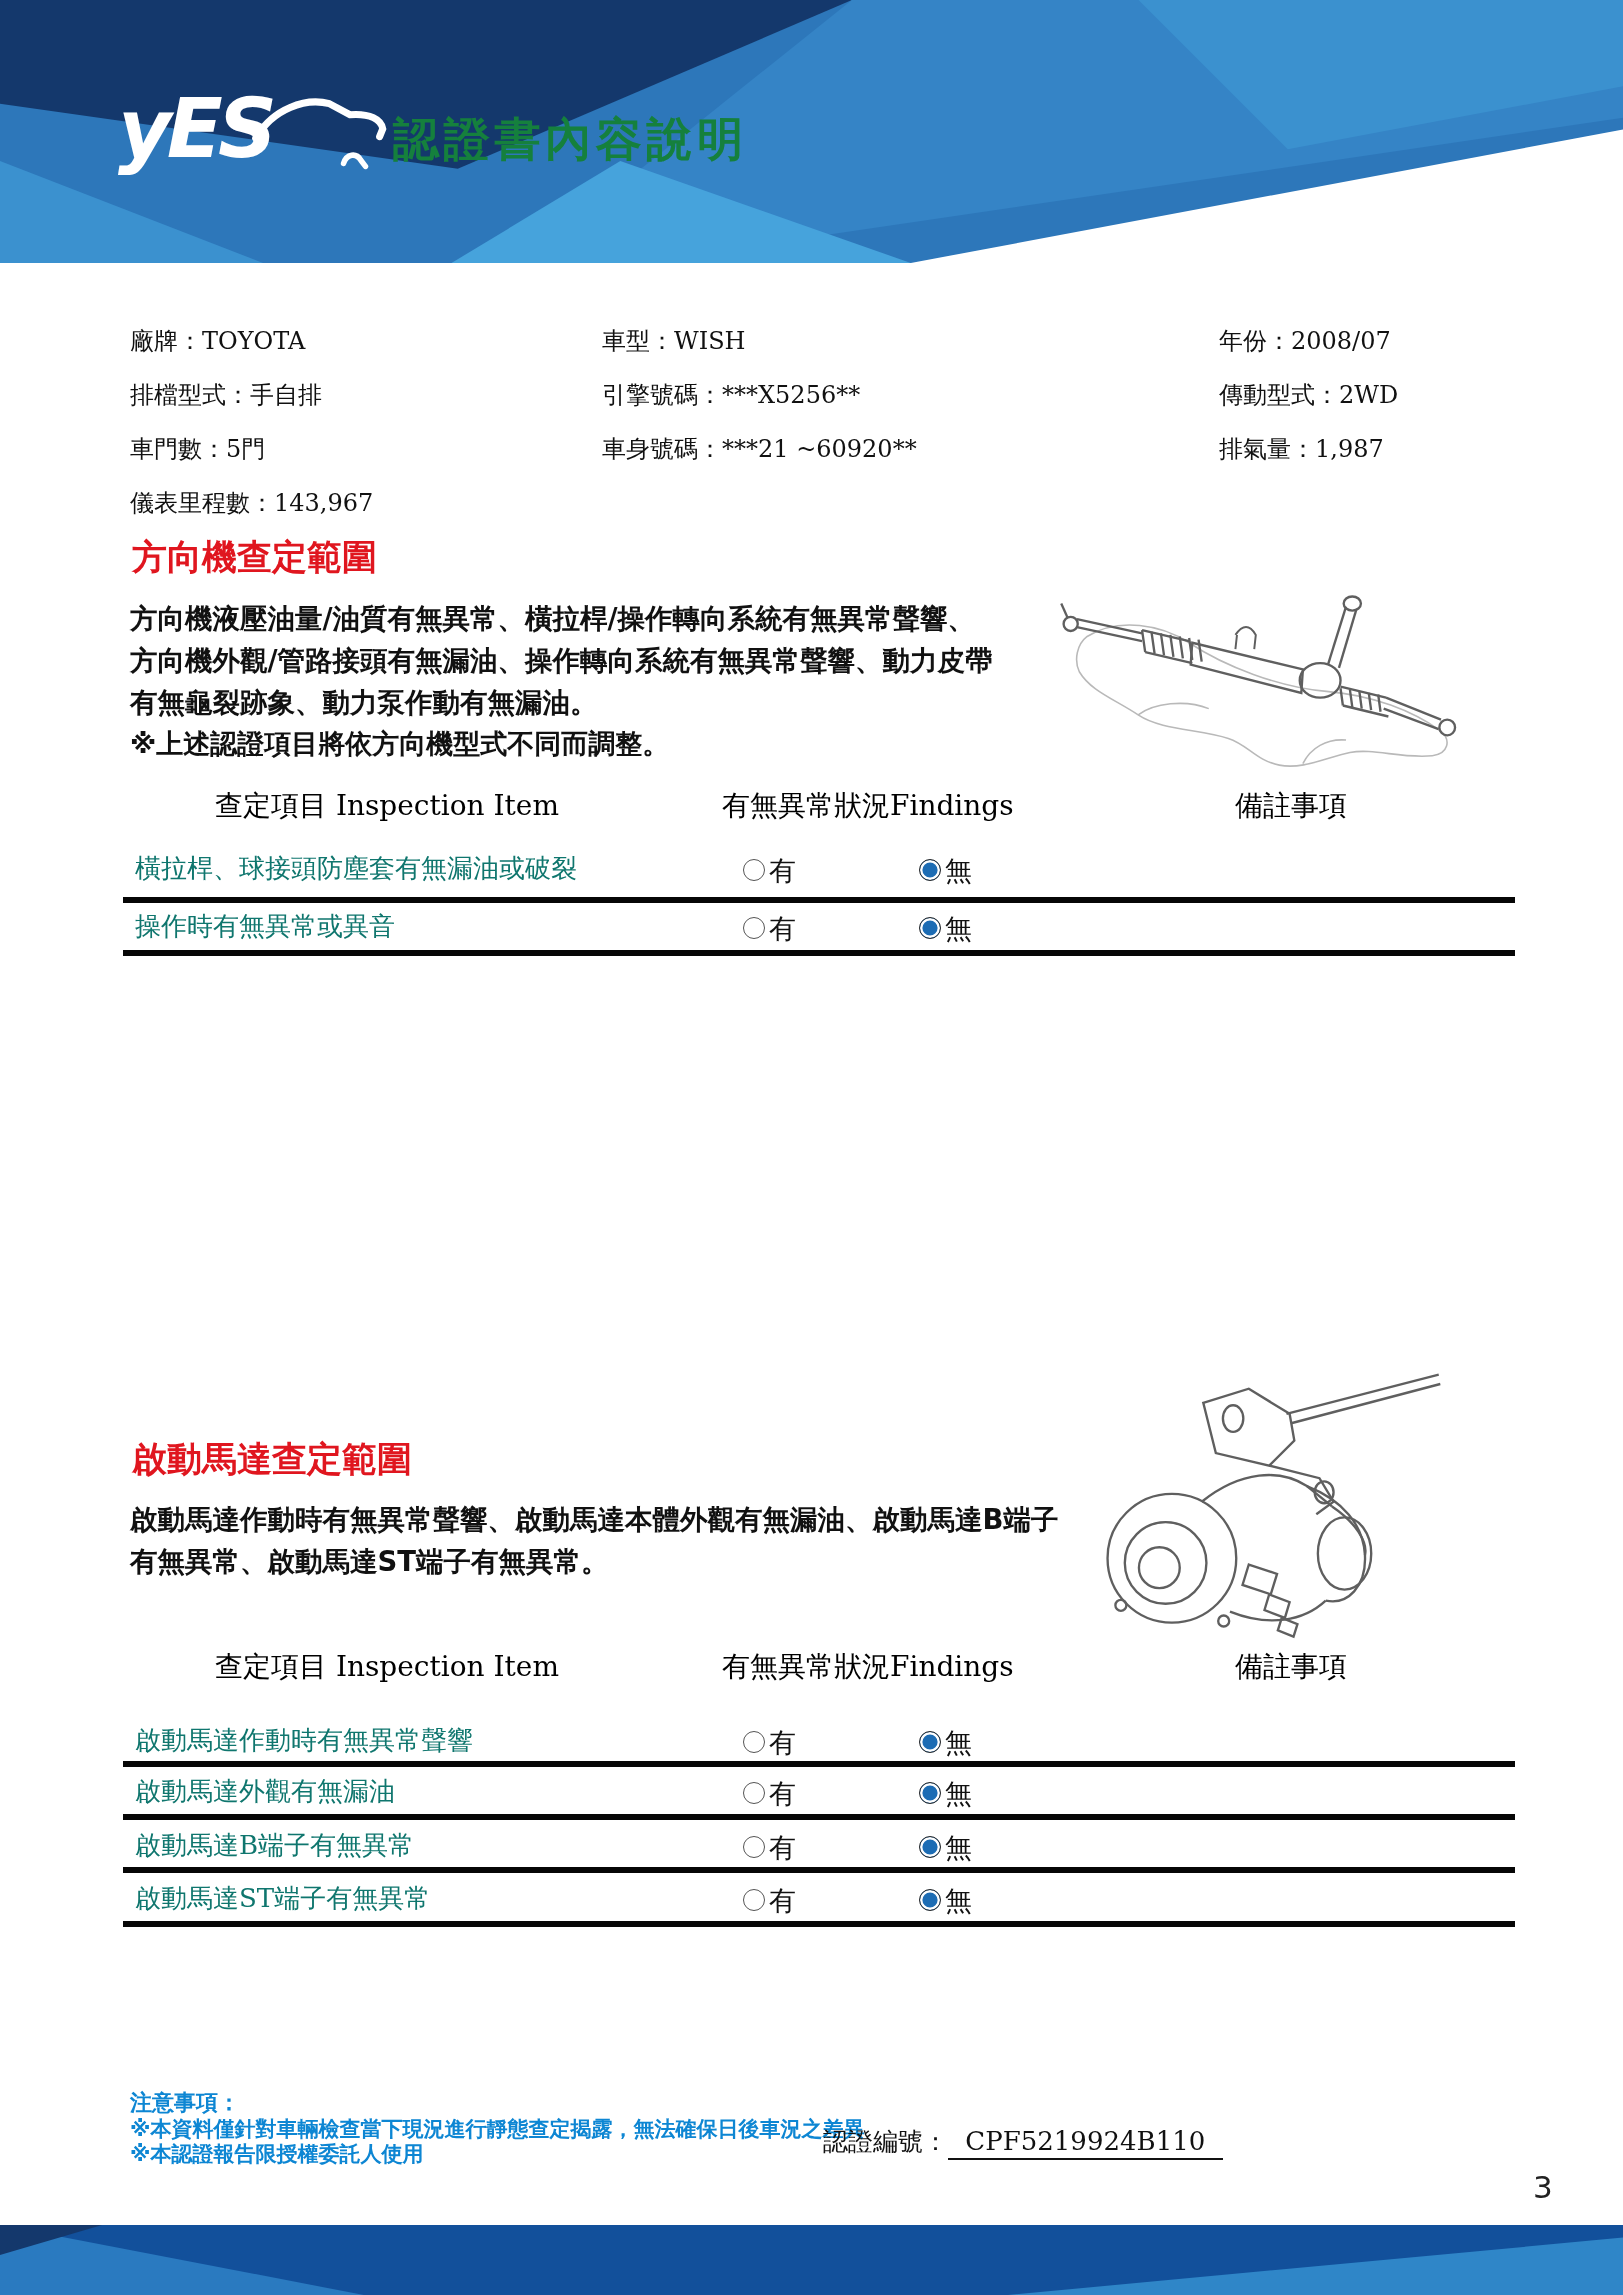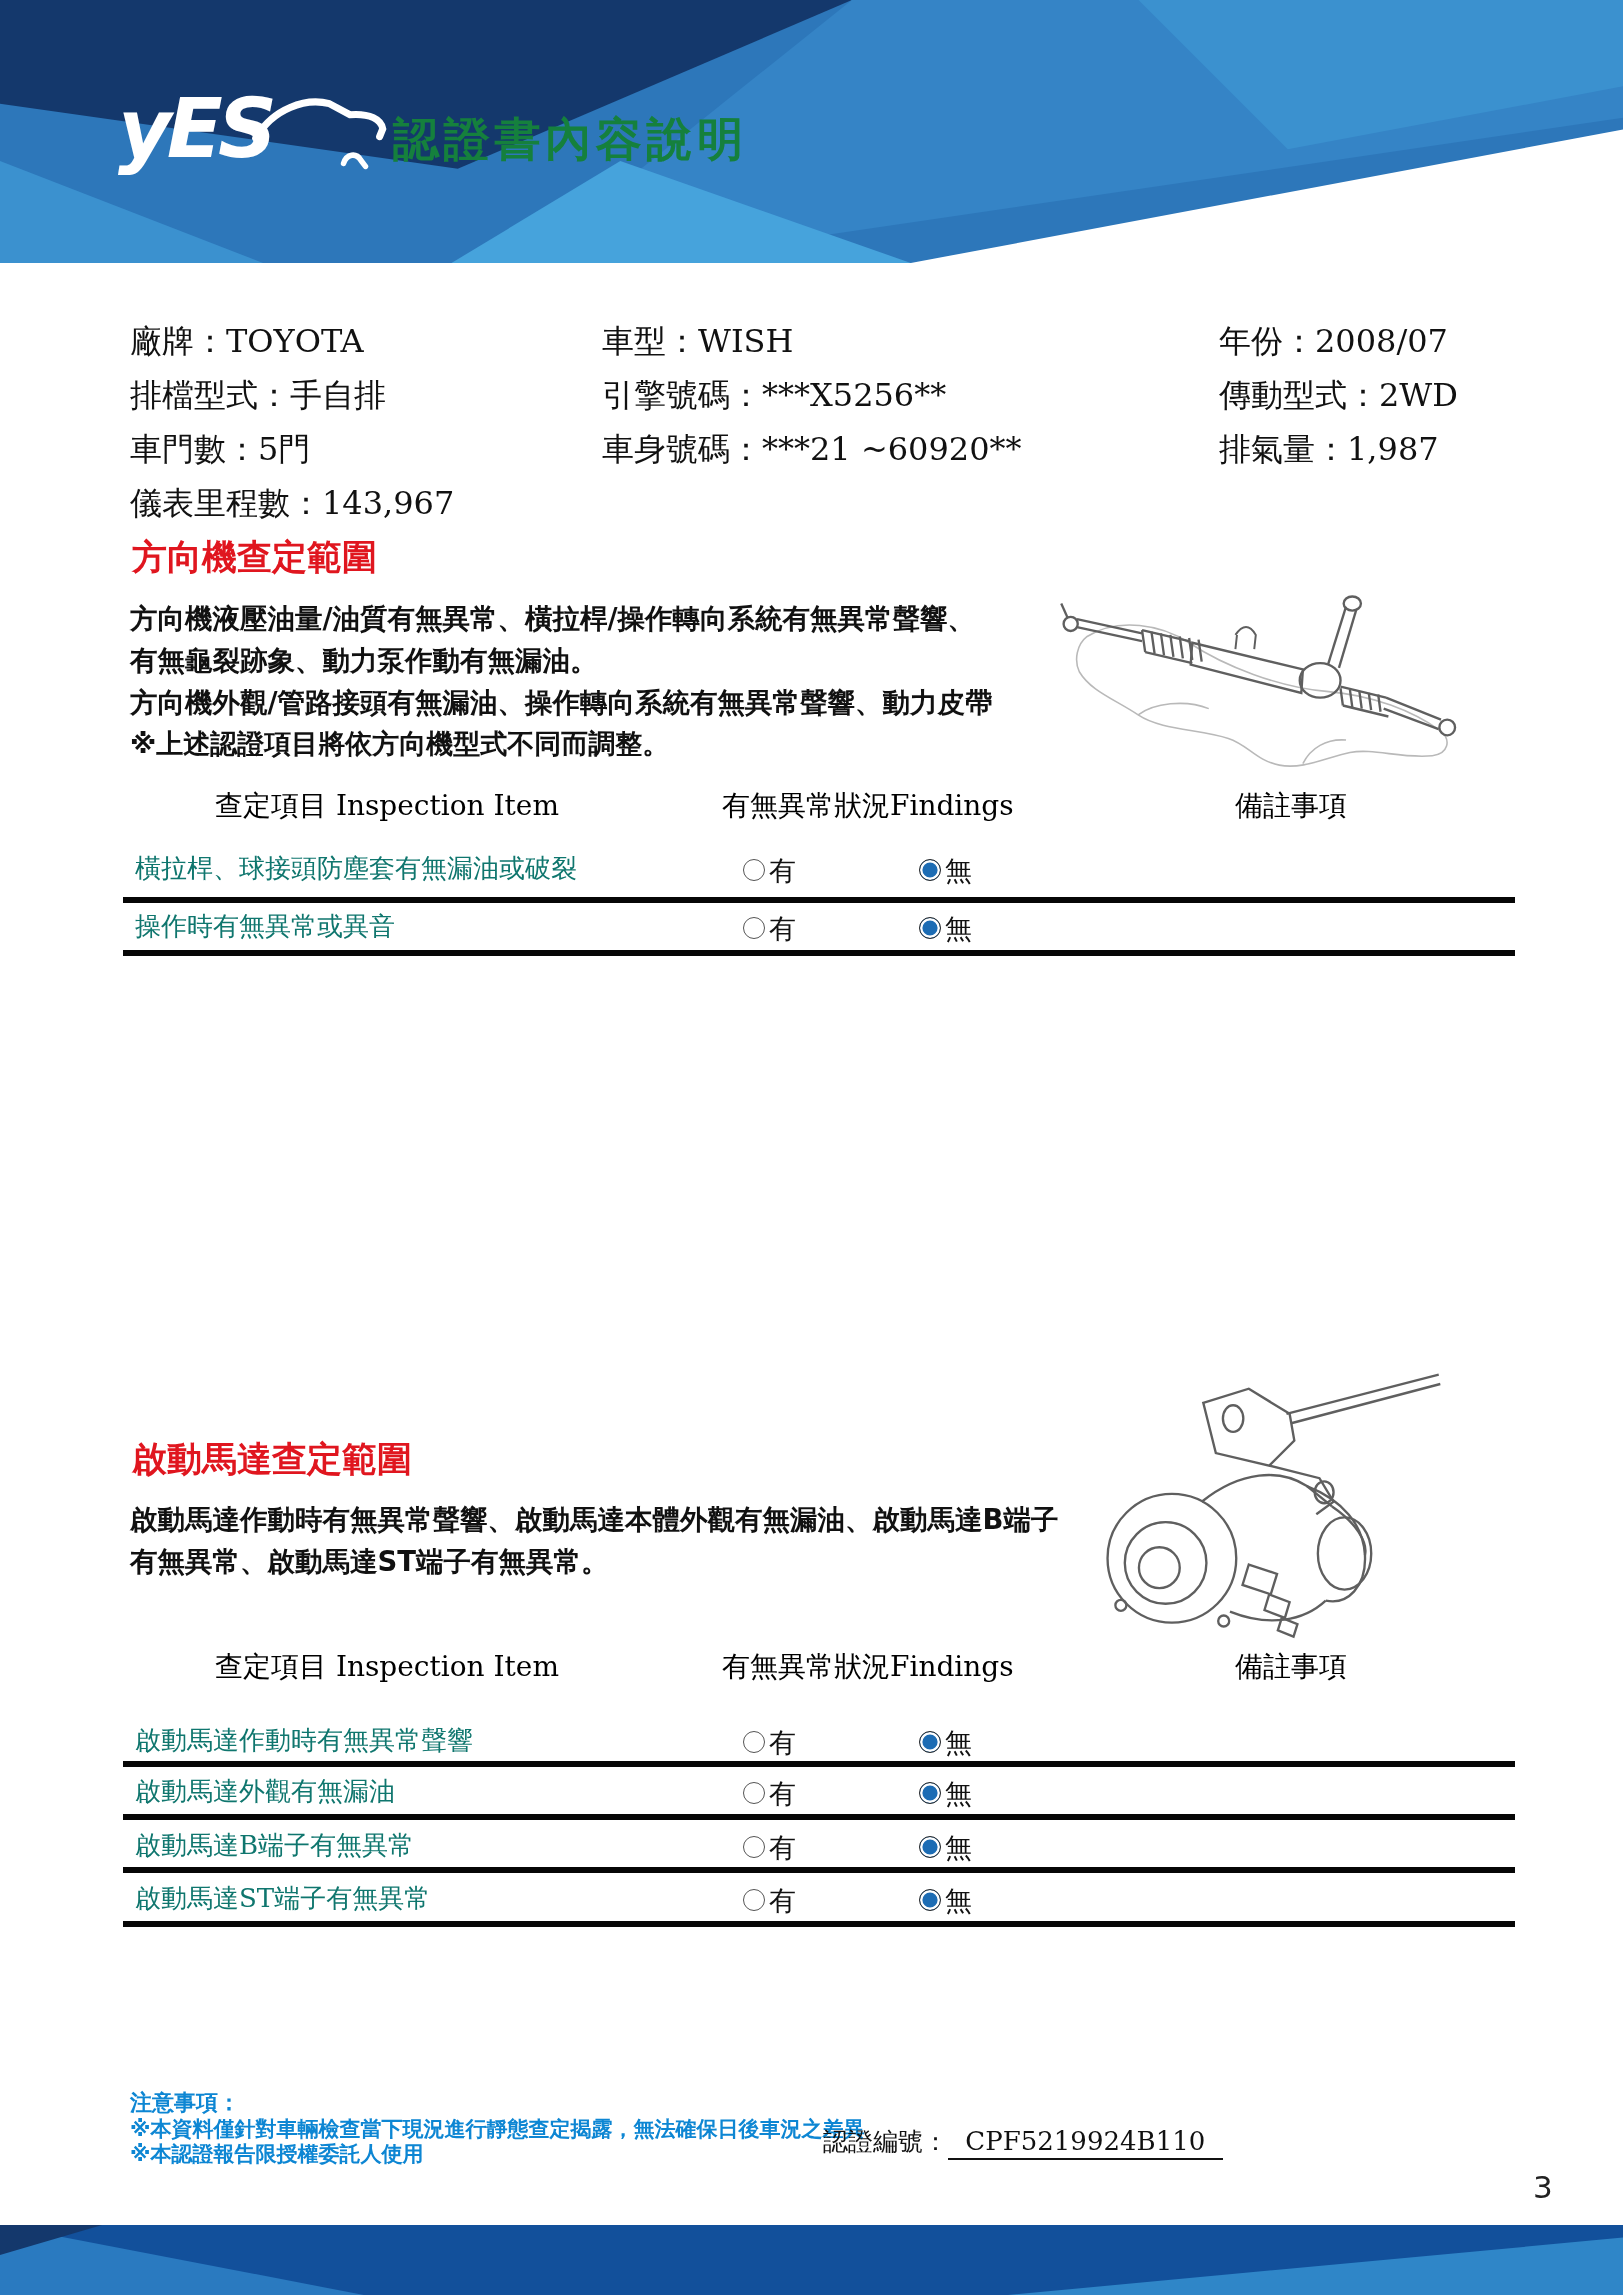--- a/index.html
+++ b/index.html
@@ -15,21 +15,21 @@
   .logo-text{
     font-family:"DejaVu Sans",sans-serif;font-style:italic;font-weight:bold;
     font-size:82px;color:#fff;letter-spacing:-4.7px;transform:skewX(-8deg);
     line-height:1;
   }
   .page-title{
     font-family:"DejaVu Sans",sans-serif;font-weight:bold;font-size:46px;
     color:#15803d;letter-spacing:4.7px;line-height:1;
   }
 
-  .info-line{font-size:32px;line-height:54px;white-space:pre;}
+  .info-line{font-size:24px;line-height:54px;white-space:pre;}
 
   .sec-heading{
     font-family:"DejaVu Sans",sans-serif;font-weight:bold;font-size:35px;
     color:#E0161F;line-height:1;
   }
   .desc-line{
     font-family:"DejaVu Sans",sans-serif;font-weight:bold;font-size:27.5px;
     color:#111;line-height:42px;white-space:pre;
   }
   .note-line{
@@ -107,22 +107,22 @@
   <div class="abs" style="left:1219px;top:314px;">
     <div class="info-line">年份：2008/07</div>
     <div class="info-line">傳動型式：2WD</div>
     <div class="info-line">排氣量：1,987</div>
   </div>
 
   <div class="abs sec-heading" style="left:132px;top:540px;">方向機查定範圍</div>
 
   <div class="abs" style="left:130px;top:597px;">
     <div class="desc-line">方向機液壓油量/油質有無異常、橫拉桿/操作轉向系統有無異常聲響、</div>
+    <div class="desc-line">方向機外觀/管路接頭有無漏油、操作轉向系統有無異常聲響、動力皮帶</div>
     <div class="desc-line">有無龜裂跡象、動力泵作動有無漏油。</div>
-    <div class="desc-line">方向機外觀/管路接頭有無漏油、操作轉向系統有無異常聲響、動力皮帶</div>
   </div>
   <div class="abs note-line" style="left:130px;top:724px;">※上述認證項目將依方向機型式不同而調整。</div>
 
   <svg class="abs" style="left:1044px;top:542px;" width="455" height="236" viewBox="0 0 580 300">
     <g fill="none" stroke="#b9b9b9" stroke-width="2">
       <path d="M55,120 C95,95 150,105 185,128 C230,158 300,185 360,190 C420,195 470,215 505,240 C520,252 515,270 495,272 C455,276 420,262 390,268 C360,274 330,290 300,284 C270,278 260,258 235,250 C200,238 150,240 120,220 C90,200 60,190 45,165 C38,150 42,130 55,120 Z"></path>
       <path d="M120,220 C140,205 180,200 210,212"></path>
       <path d="M330,282 C340,262 360,250 385,252"></path>
     </g>
     <g fill="none" stroke="#5f5f5f" stroke-width="3">

